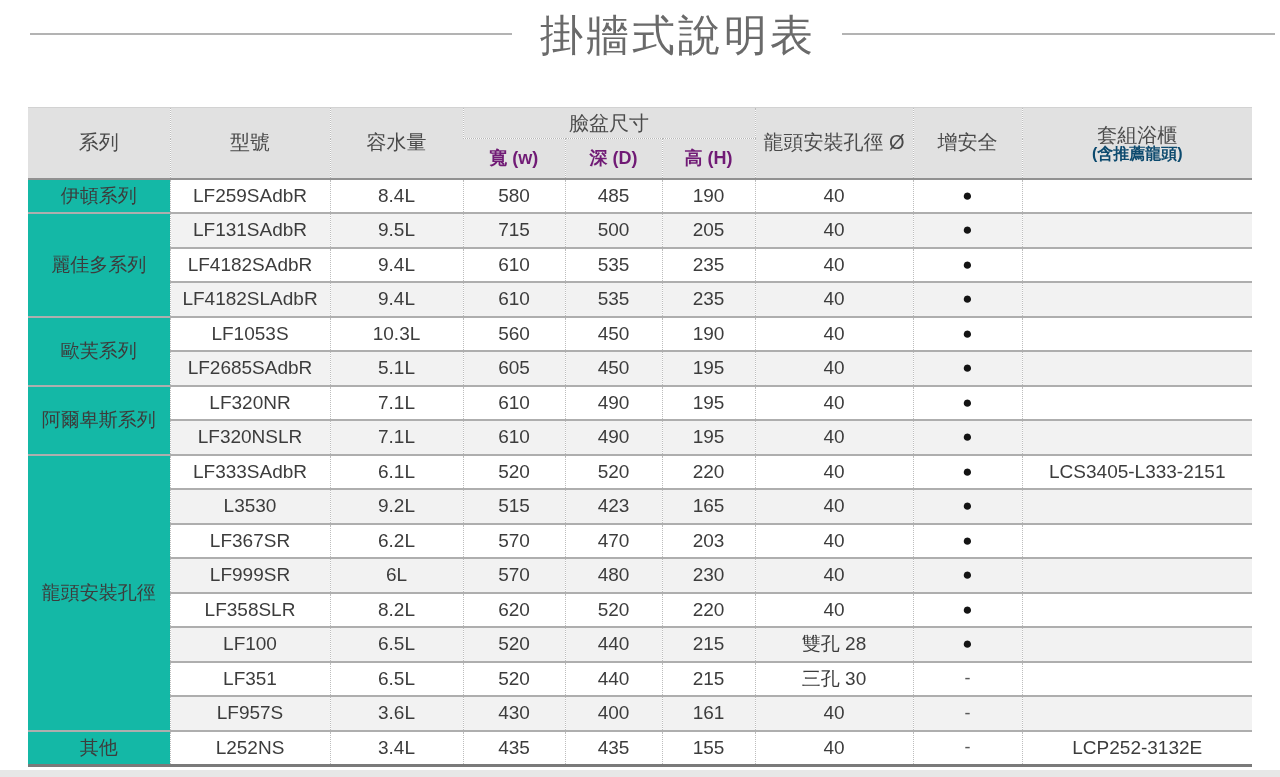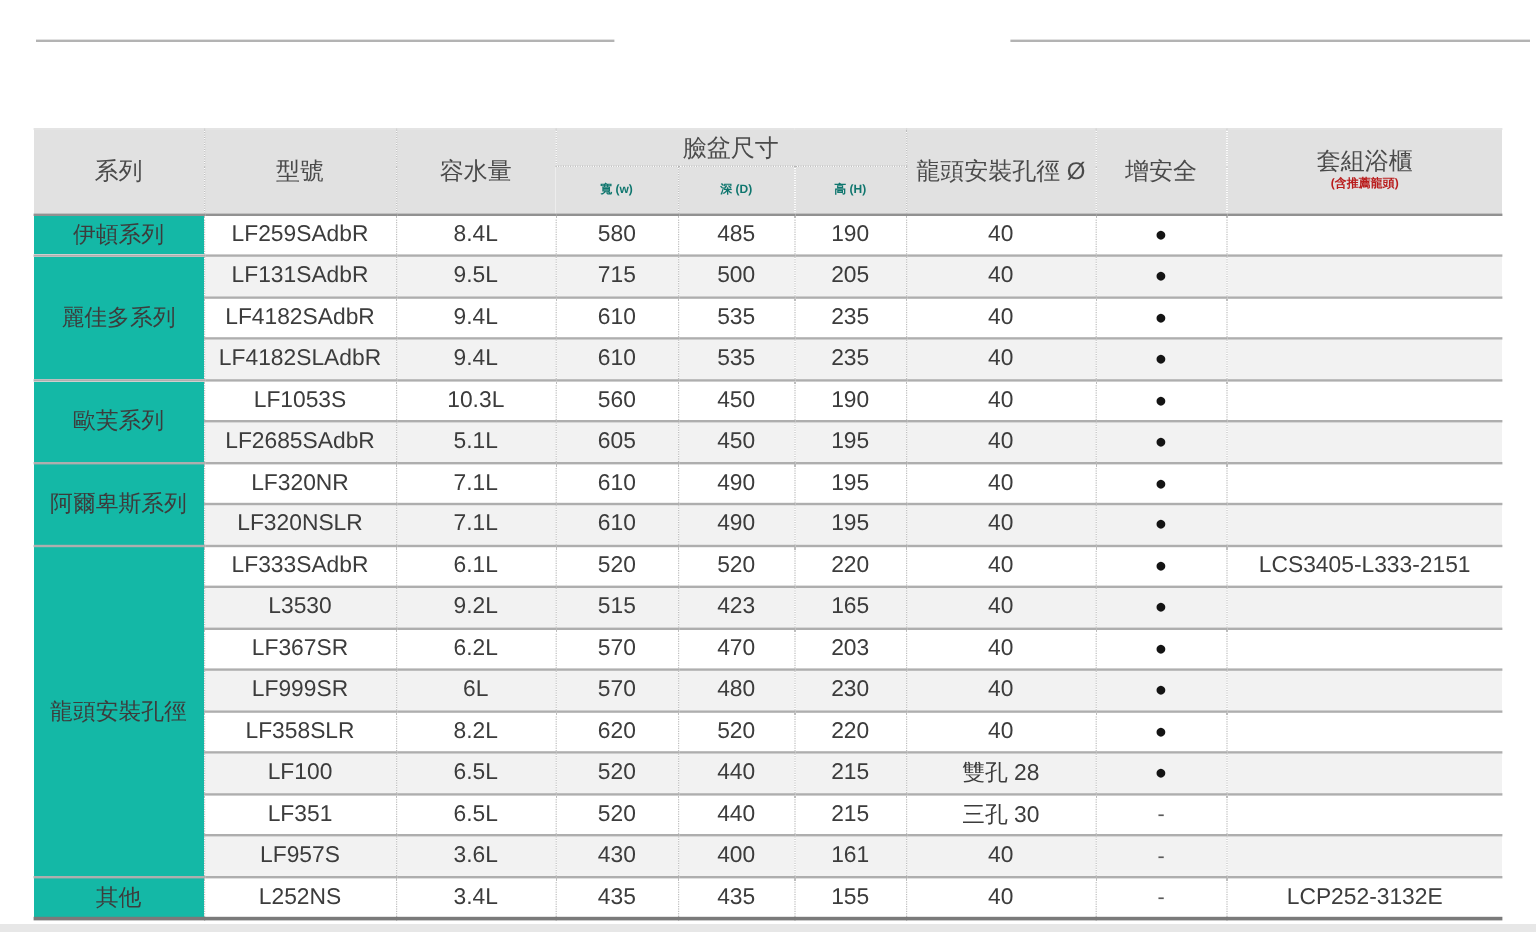--- a/index.html
+++ b/index.html
@@ -35,24 +35,24 @@
   .spec tr > *:first-child { border-left:none; }
   
   .spec tbody tr > td.model-border { border-left:1px dotted #bdbdbd; }
 
   thead th {
     background:#e1e1e1; color:#4a4a4a;
     font-weight:500; font-size:20px;
   }
   thead tr.main-head { height:31px; }
   thead tr.sub-head  { height:40px; }
-  thead tr.sub-head th { font-size:10px; font-weight:600; color:#0f766e; }
+  thead tr.sub-head th { font-size:18px; font-weight:600; color:#701a75; }
   th.basin-span { border-bottom:1px dotted #b5b5b5;font-family:Liberation Mono, monospace; }
   thead tr.sub-head th, thead th[rowspan] { border-bottom:2px solid #919191; }
-  .cabinet-note { font-size:10px; font-weight:600; color:#b91c1c; line-height:15px; }
+  .cabinet-note { font-size:16px; font-weight:600; color:#0c4a6e; line-height:15px; }
   .cabinet-main { line-height:22px; }
 
   tbody td {
     font-size:19px; color:#3c3c3c;
     height:34.5px; border-bottom:2px solid #aeaeae;
   }
   tbody tr.alt { background:#f2f2f2; }
   td.series-cell { background:#14b8a6; }
   td.dot  { font-size:17px; color:#141414; }
   td.dash { font-size:18px; color:#5a5a5a; }
@@ -60,20 +60,21 @@
   .bottom-strip {
     position:absolute; left:0; top:770px; width:1280px; height:7px;
     background:#e7e7e7;
   }
 </style>
 </head>
 <body>
 
 <div class="title-band">
   <div class="rule rule-left"></div>
+  <div class="page-title">掛牆式說明表</div>
   <div class="rule rule-right"></div>
 </div>
 
 <table class="spec">
   <colgroup>
     <col style="width:142px">
       <col style="width:160px">
       <col style="width:133px">
     <col style="width:102px">
       <col style="width:97px">

